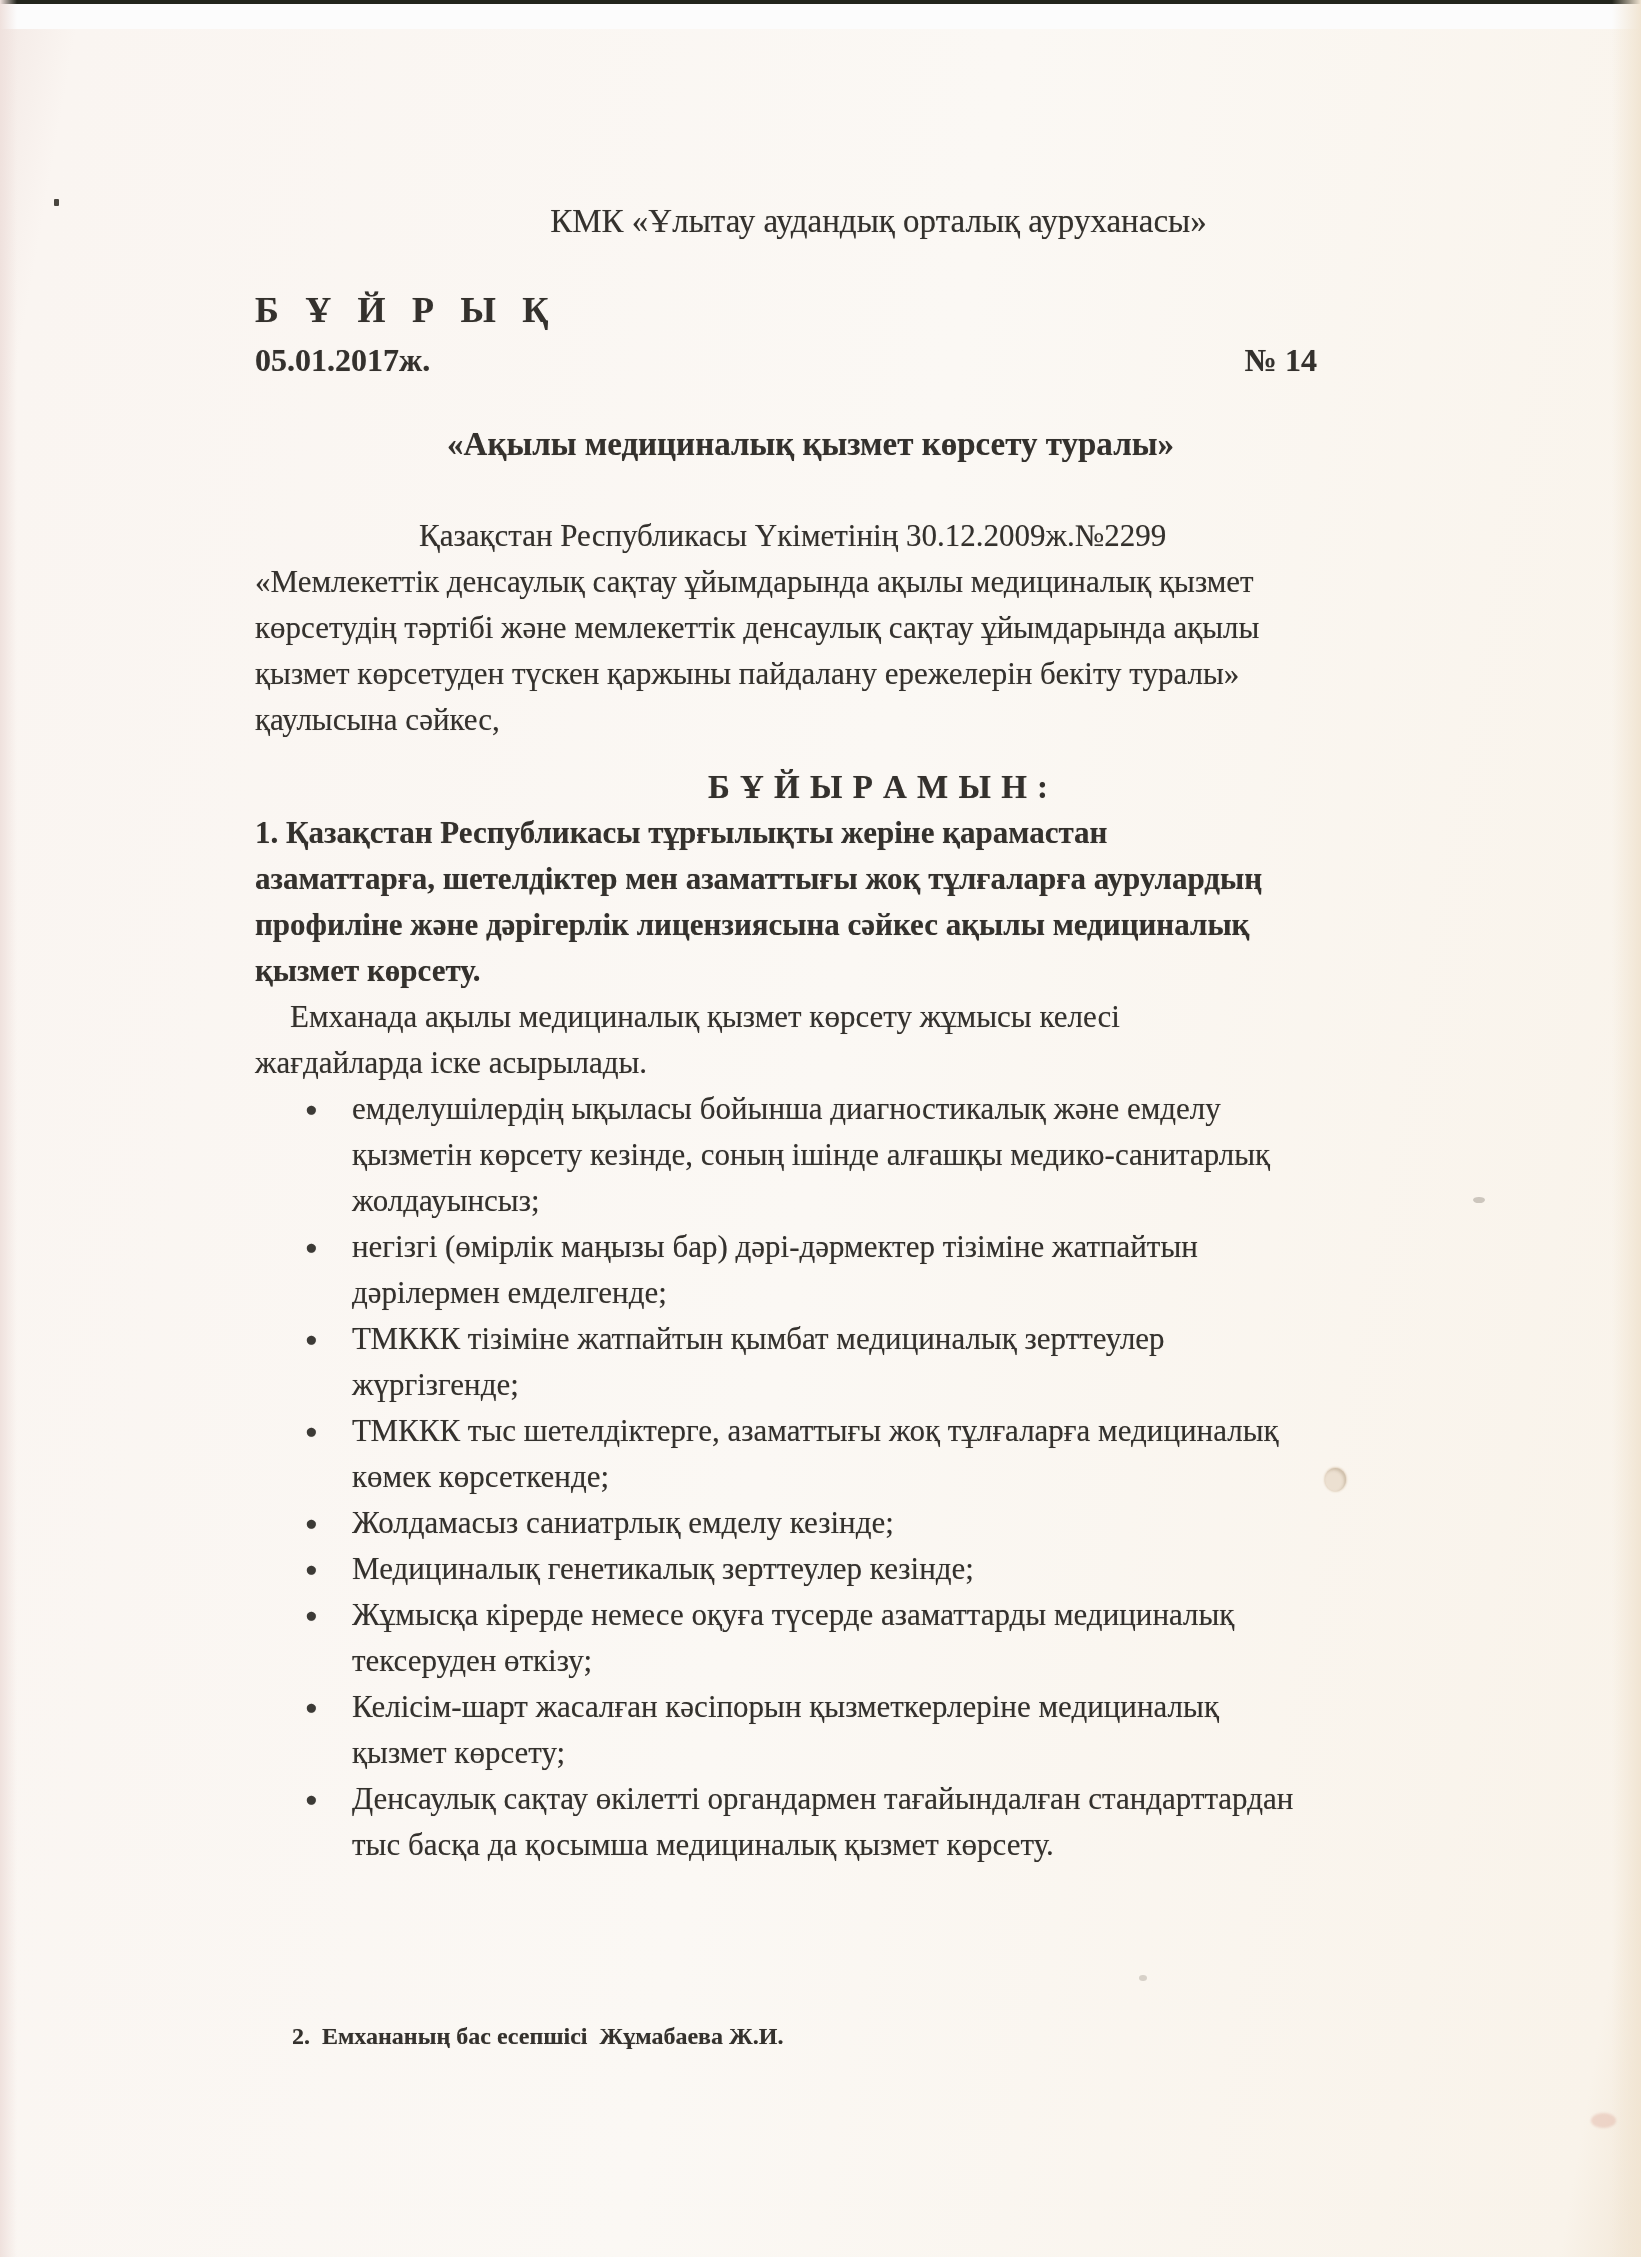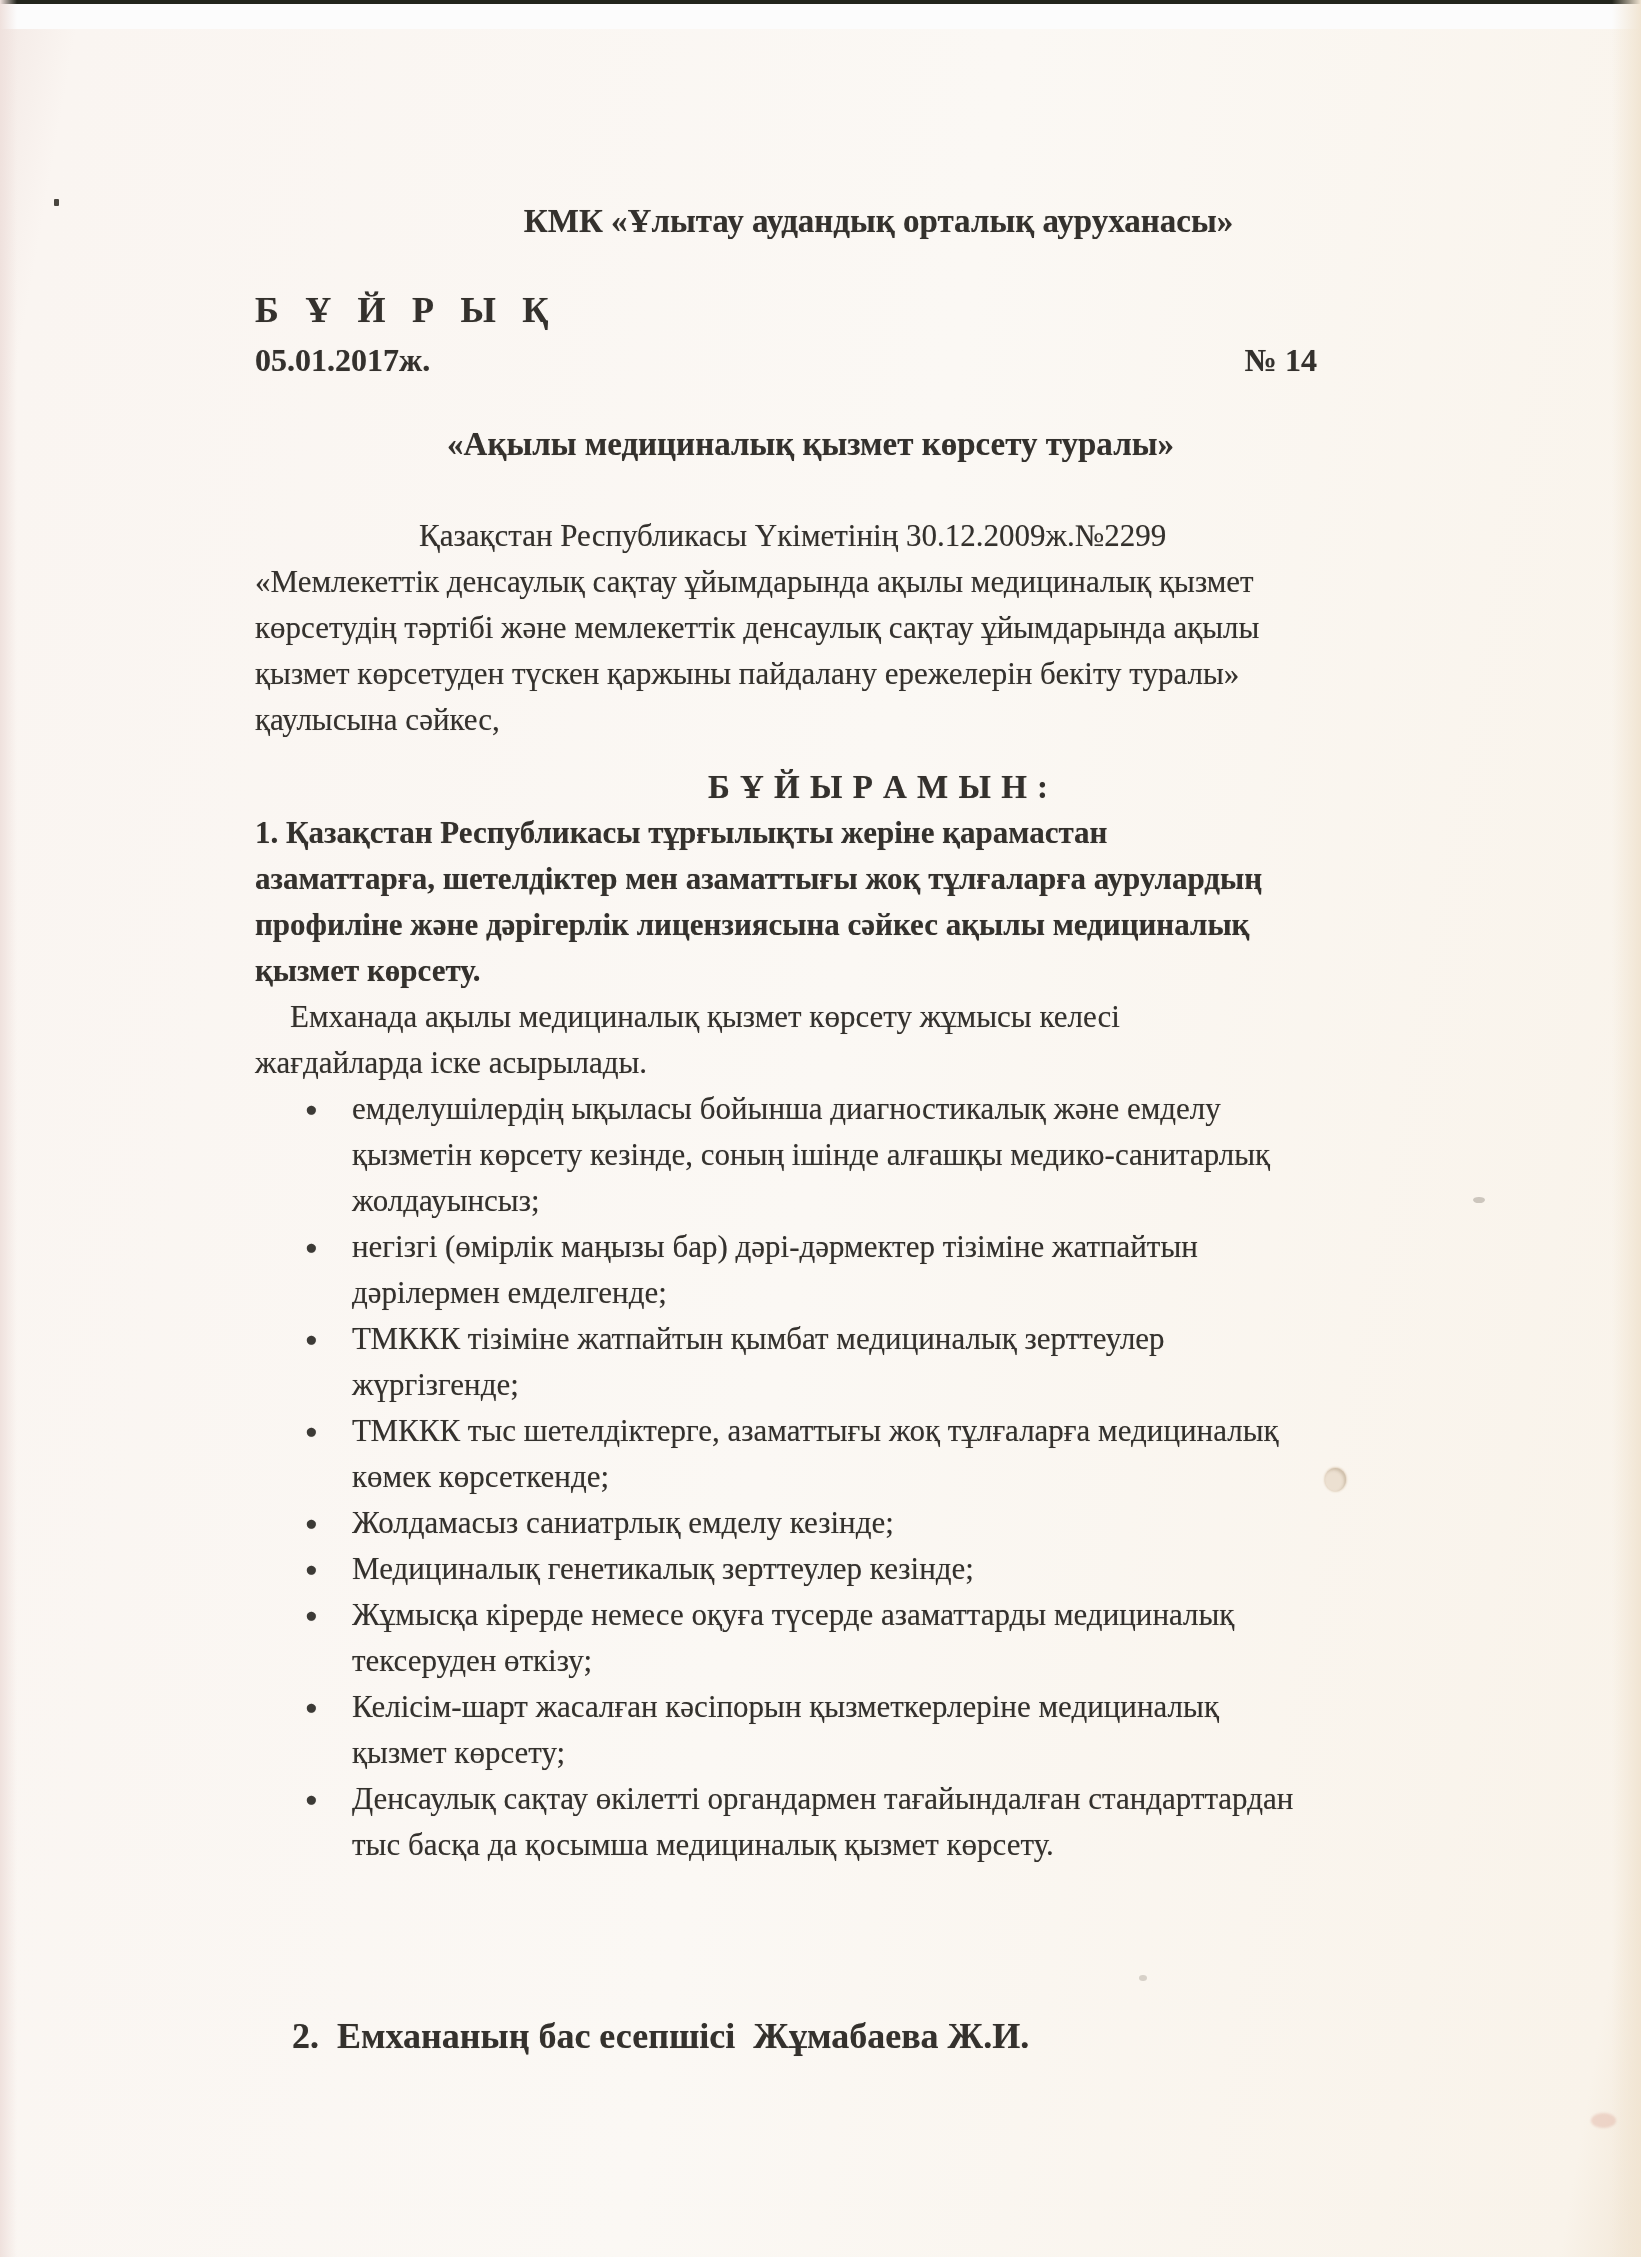--- a/index.html
+++ b/index.html
@@ -33,21 +33,21 @@
     position:absolute;
     left:255px;top:198px;
     width:1247px;
     font-size:31px;
     line-height:46px;
     text-shadow:0 0 0.7px rgba(52,49,45,.45);
   }
   .line-block > div{white-space:pre;}
   .org-title{
     text-align:center;
-    font-weight:bold;
+    font-weight:normal;
     font-size:33px;
     white-space:pre;
   }
   .doc-type{
     margin-top:43px;
     text-align:left;
     font-weight:bold;
     font-size:36px;
     letter-spacing:8.7px;
     white-space:pre;
@@ -95,21 +95,21 @@
     left:50px;top:0;
     font-size:21px;
     line-height:46px;
     color:#3c3a36;
   }
   .item2{
     margin-top:145px;
     font-weight:bold;
     text-indent:37px;
     white-space:pre;
-    font-size:36px;
+    font-size:24px;
   }
   
   .artifact{position:absolute;pointer-events:none;}
   .speck-1{left:54px;top:199px;width:4.8px;height:6.8px;background:#4a463f;border-radius:1px;}
   .blob-1{left:1325px;top:1468px;width:21px;height:23px;border-radius:50%;
     background:#ece0d1;box-shadow:0 0 1.9px 1px #e4d5c2, inset -1.9px 1.9px 2.9px rgba(171,150,125,.45);}
   .smudge-1{left:1591px;top:2113px;width:25px;height:15.4px;border-radius:50%;
     background:rgba(224,178,162,.45);filter:blur(1px);}
   .smudge-2{left:1473px;top:1197px;width:11.6px;height:5.8px;border-radius:50%;
     background:rgba(160,152,142,.5);filter:blur(0.5px);}

